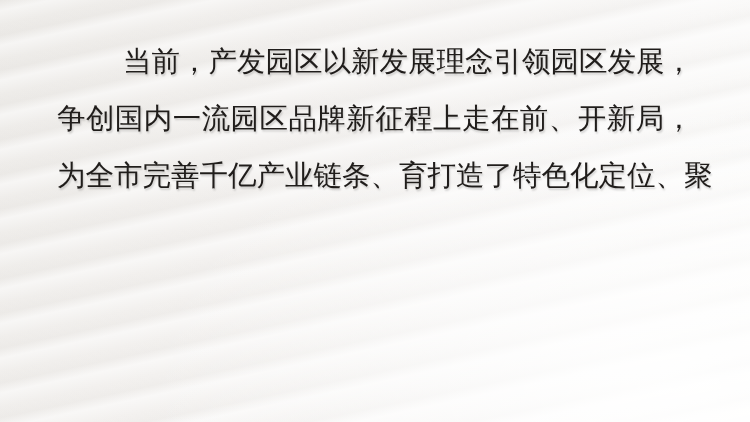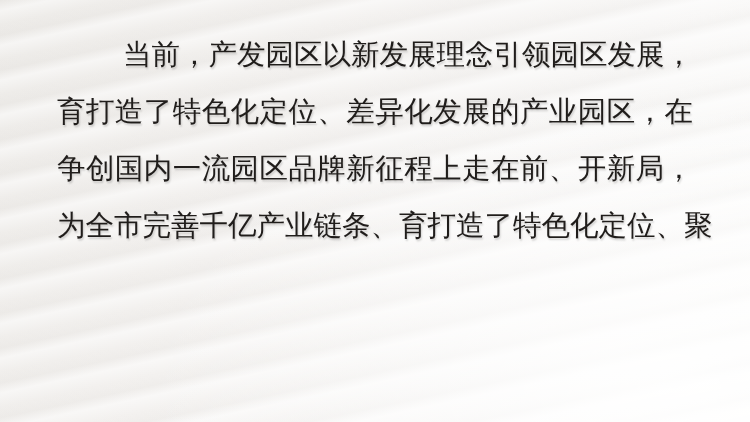--- a/index.html
+++ b/index.html
@@ -22,21 +22,21 @@
         repeating-linear-gradient(348deg,
           rgba(255,255,255,0)   0px,
           rgba(255,255,255,0.50) 14px,
           rgba(206,203,199,0.10) 24px,
           rgba(255,255,255,0)   34px),
         linear-gradient(115deg, #edebe8 0%, #f3f1ef 35%, #f8f7f6 70%, #fdfdfc 100%);
     }
     .text-block {
       position: absolute;
       left: 57px;
-      top: 26px;
+      top: 33px;
       width: 636px;
       color: #201d1b;
       font-size: 28.5px;
       font-weight: 400;
       letter-spacing: 0;
       text-shadow: 1px 2px 2px rgba(0,0,0,0.16);
     }
     .line {
       height: 57px;
       line-height: 57px;
@@ -50,17 +50,16 @@
     .indent {
       padding-left: 66px;
     }
   </style>
 </head>
 <body>
 
 <div class="slide">
   <div class="text-block">
     <div class="line just indent">当前，产发园区以新发展理念引领园区发展，</div>
-    <div class="line just">育打造了特色化定位、差异化发展的产业园区，在</div>
     <div class="line just">争创国内一流园区品牌新征程上走在前、开新局，</div>
     <div class="line just">为全市完善千亿产业链条、育打造了特色化定位、聚</div>
   </div>
 </div>
 
 </body></html>

